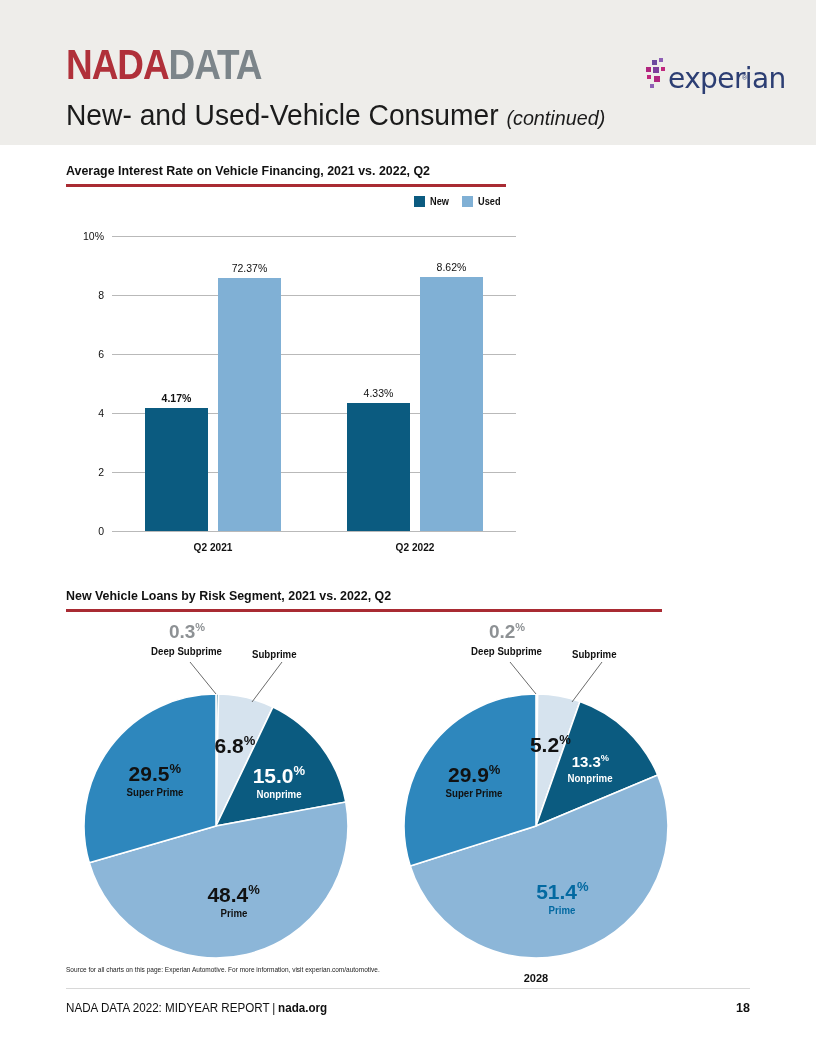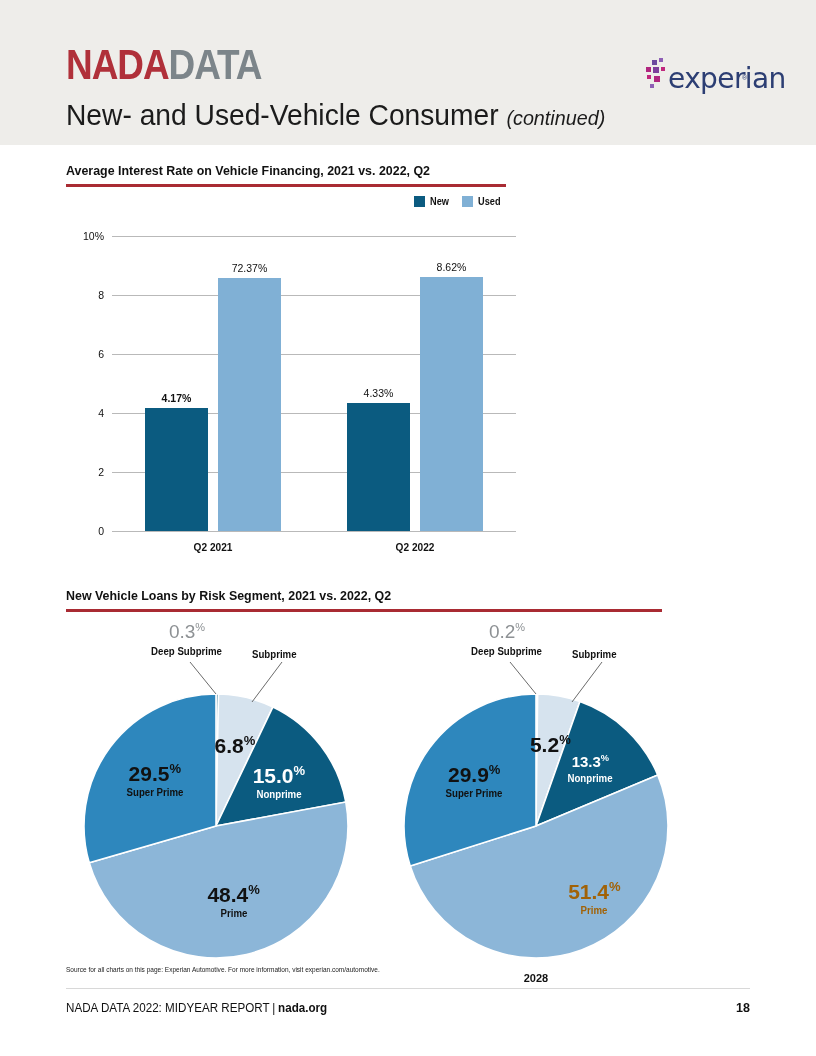--- a/index.html
+++ b/index.html
@@ -76,21 +76,21 @@
   }
 
   
   .pieblock { position:absolute; }
   .pie-svg { position:absolute; left:0; top:0; }
   .pie-year {
     position:absolute; width:100%; text-align:center;
     font-size:11px; font-weight:bold; color:#111;
   }
   .pcallout { position:absolute; text-align:center; white-space:nowrap; }
-  .pcallout .v { font-size:19px; font-weight:normal; color:#8d9194; line-height:1;text-align:center; }
+  .pcallout .v { font-size:19px; font-weight:bold; color:#8d9194; line-height:1;text-align:center; }
   .pcallout .v sup { font-size:11px; }
   .pcallout .n { font-size:10.5px; font-weight:bold; color:#111; transform:scaleX(0.92); display:inline-block;}
   .plabel-only { position:absolute; font-size:10.5px; font-weight:bold; color:#111; white-space:nowrap;
                  transform:scaleX(0.92); transform-origin:left center; }
 
   
   .ptext { position:absolute; text-align:center; transform:translate(-50%,-50%); white-space:nowrap; }
   .ptext .pv { font-weight:bold; line-height:1.05; }
   .ptext .pv sup { font-size:0.62em; }
   .ptext .pn { font-weight:bold; font-size:10.5px; display:block; margin-top:1px; transform:scaleX(0.92); }
@@ -202,21 +202,21 @@
   <div class="pieblock" id="pie-1" style="left:386px; top:620px; width:300px; height:340px;">
       <svg width="268" height="268" class="pie-svg" style="left: 16px; top: 72px;">
         <path d="M 134 134 L 134 2 A 132 132 0 0 1 135.65871726460253 2.010422165096287 Z" fill="#0b5b80" stroke="#ffffff" stroke-width="1.6"></path>
         <path d="M 134 134 L 135.65871726460253 2.010422165096287 A 132 132 0 0 1 177.93217987703423 9.525249262141898 Z" fill="#d6e3ee" stroke="#ffffff" stroke-width="1.6"></path>
         <path d="M 134 134 L 177.93217987703423 9.525249262141898 A 132 132 0 0 1 255.79280166285514 83.10291301938366 Z" fill="#0b5b80" stroke="#ffffff" stroke-width="1.6"></path>
         <path d="M 134 134 L 255.79280166285514 83.10291301938366 A 132 132 0 1 1 8.206726919727132 174.00065559152617 Z" fill="#8cb6d8" stroke="#ffffff" stroke-width="1.6"></path>
         <path d="M 134 134 L 8.206726919727132 174.00065559152617 A 132 132 0 0 1 133.99999999999997 2 Z" fill="#2e87bd" stroke="#ffffff" stroke-width="1.6"></path>
       </svg>
       <div class="ptext" style="left: 164.324px; top: 125.423px; color: rgb(17, 17, 17);"><span class="pv" style="font-size: 21px;">5.2<sup>%</sup></span></div>
       <div class="ptext" style="left: 204.397px; top: 148.436px; color: rgb(255, 255, 255);"><span class="pv" style="font-size: 15px;">13.3<sup>%</sup></span><span class="pn">Nonprime</span></div>
-      <div class="ptext" style="left: 176.386px; top: 277.869px; color: #a16207; margin-left: 32px;"><span class="pv" style="font-size: 21px;">51.4<sup>%</sup></span><span class="pn">Prime</span></div>
+      <div class="ptext" style="left: 176.386px; top: 277.869px; color: #0369a1;"><span class="pv" style="font-size: 21px;">51.4<sup>%</sup></span><span class="pn">Prime</span></div>
       <div class="ptext" style="left: 88.2033px; top: 160.805px; color: rgb(17, 17, 17);"><span class="pv" style="font-size: 21px;">29.9<sup>%</sup></span><span class="pn">Super Prime</span></div>
       <div class="pcallout" style="left: 56px; top: 2px; width: 130px;">
         <div class="v">0.2<sup>%</sup></div>
         <div><span class="n">Deep Subprime</span></div>
       </div>
       <div class="plabel-only" style="left: 186px; top: 28px;">Subprime</div>
       <svg width="300" height="90" style="position: absolute; left: 0px; top: 0px;">
         <line x1="124" y1="42" x2="150" y2="74" stroke="#6b6b6b" stroke-width="1"></line>
         <line x1="216" y1="42" x2="186" y2="82" stroke="#6b6b6b" stroke-width="1"></line>
       </svg>

